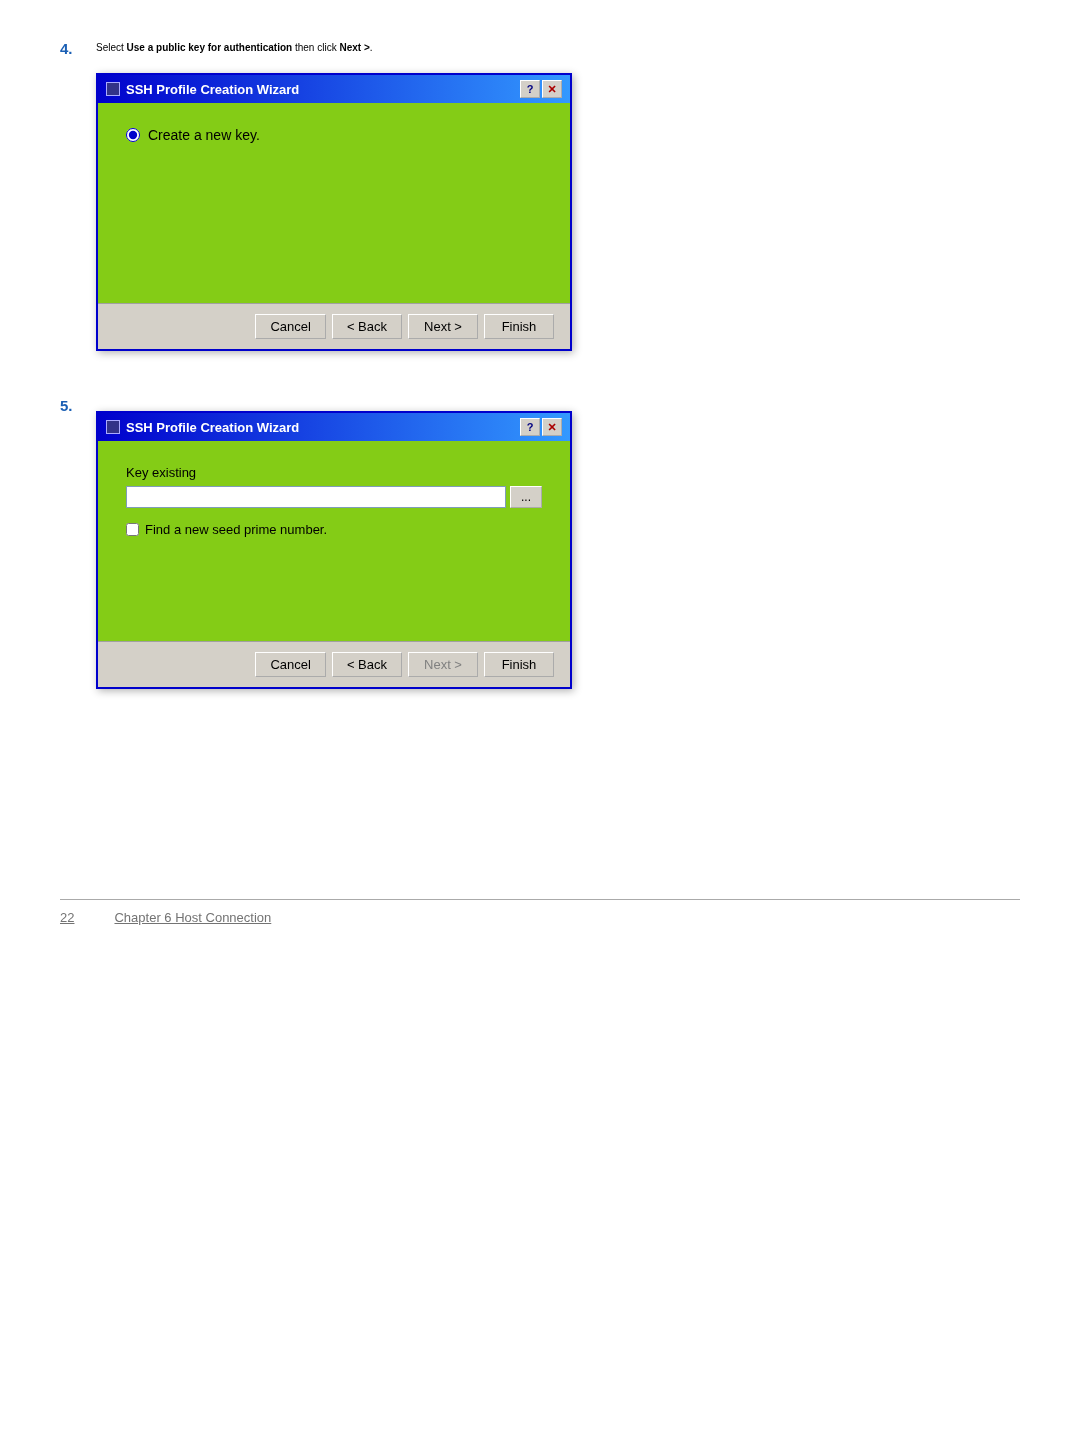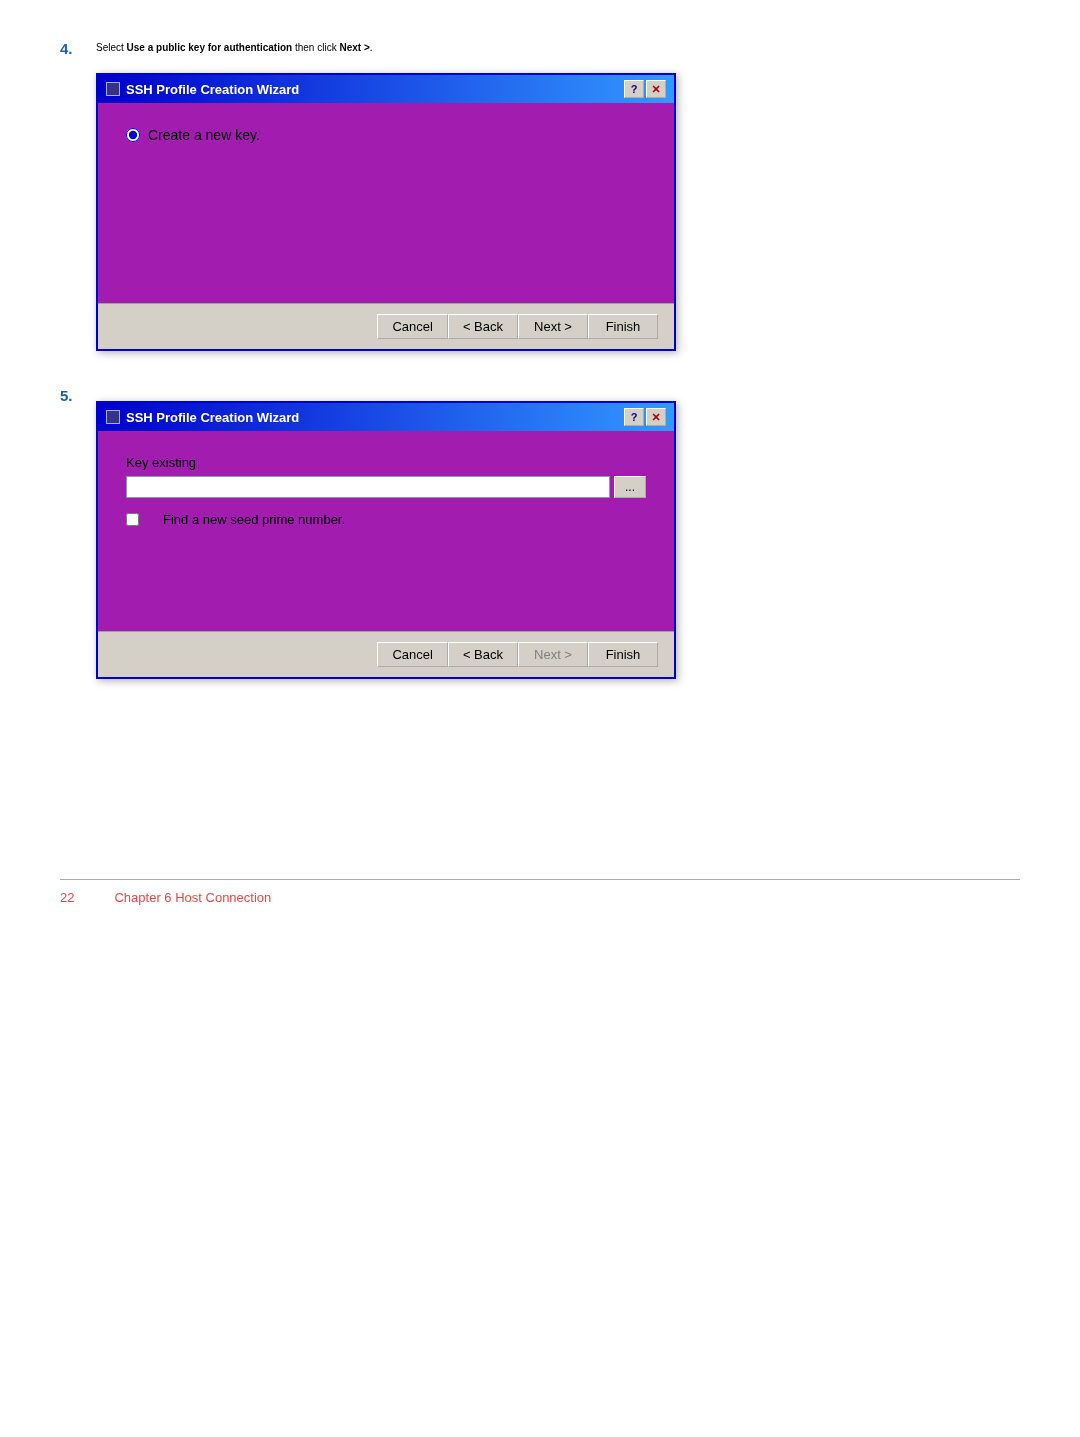--- a/index.html
+++ b/index.html
@@ -42,22 +42,23 @@
     }
 
     .step-content {
       flex: 1;
     }
 
     
     .dialog {
       border: 2px solid #0000cc;
       background: #d4d0c8;
-      width: 580px;
+      width: 476px;
       margin-top: 14px;
+      margin-bottom: 10px;
       box-shadow: 2px 2px 8px rgba(0,0,0,0.3);
     }
 
     .dialog-titlebar {
       background: linear-gradient(to right, #0000cc, #3399ff);
       color: #ffffff;
       font-size: 13px;
       font-weight: bold;
       padding: 4px 8px;
       display: flex;
@@ -103,21 +104,21 @@
     .titlebar-btn-help {
       color: #000080;
     }
 
     .titlebar-btn-close {
       background: #d4d0c8;
       color: #aa0000;
     }
 
     .dialog-body {
-      background: #a21caf;
+      background: #84cc16;
       padding: 24px 28px 16px 28px;
       min-height: 200px;
     }
 
     .radio-group {
       display: flex;
       flex-direction: column;
       gap: 18px;
       margin-bottom: 20px;
     }
@@ -134,20 +135,21 @@
       height: 14px;
       accent-color: #0000cc;
     }
 
     .dialog-footer {
       background: #d4d0c8;
       border-top: 1px solid #a0a0a0;
       padding: 10px 16px;
       display: flex;
       justify-content: flex-end;
+      gap: 6px;
     }
 
     .win-btn {
       background: #d4d0c8;
       border: 1px outset #ffffff;
       padding: 4px 14px;
       font-size: 13px;
       cursor: pointer;
       min-width: 70px;
       text-align: center;
@@ -183,38 +185,39 @@
       padding: 2px 8px;
       font-size: 12px;
       cursor: pointer;
       min-width: 32px;
       height: 22px;
     }
 
     .checkbox-item {
       display: flex;
       align-items: center;
-      gap: 24px;
+      gap: 6px;
       font-size: 13px;
     }
 
     .checkbox-input {
       width: 13px;
       height: 13px;
     }
 
     
     .page-footer {
       margin-top: 200px;
       border-top: 1px solid #aaa;
       padding-top: 10px;
       font-size: 13px;
-      color: #ef4444;
+      color: #737373;
       display: flex;
       gap: 40px;
+      text-decoration: underline;
     }
   </style>
 </head>
 <body>
 
 <div class="step">
   <div class="step-number">4.</div>
   <div class="step-content">
     <div class="step-text">
       <span>Select </span><b>Use a public key for authentication</b><span> then click </span><b>Next &gt;</b><span>.</span>

